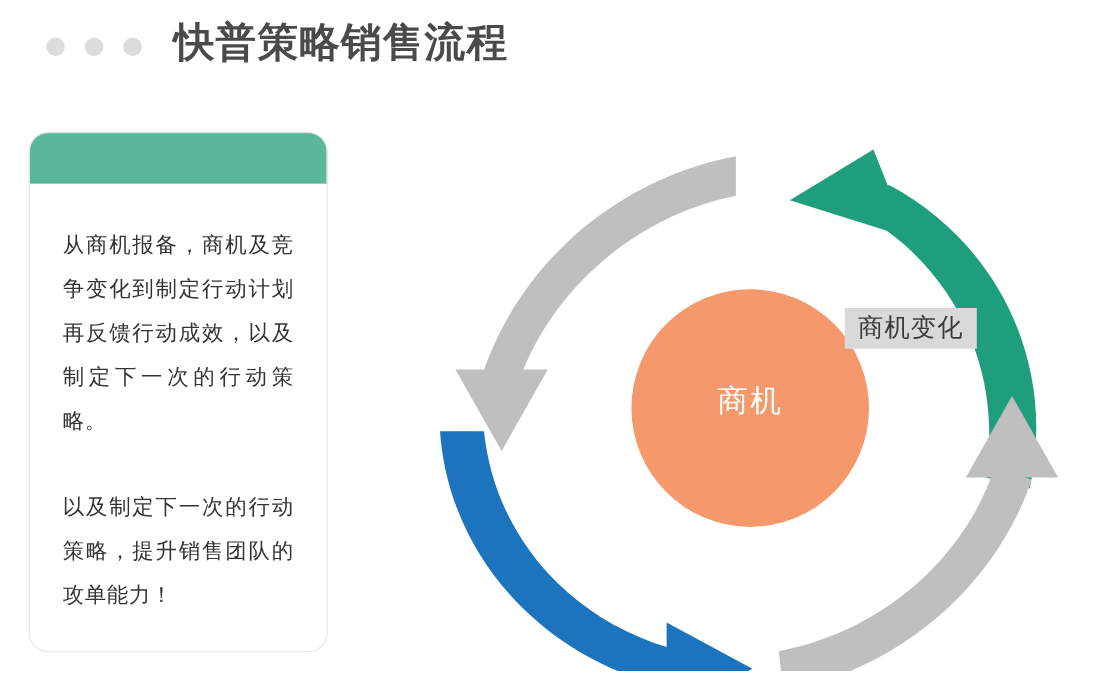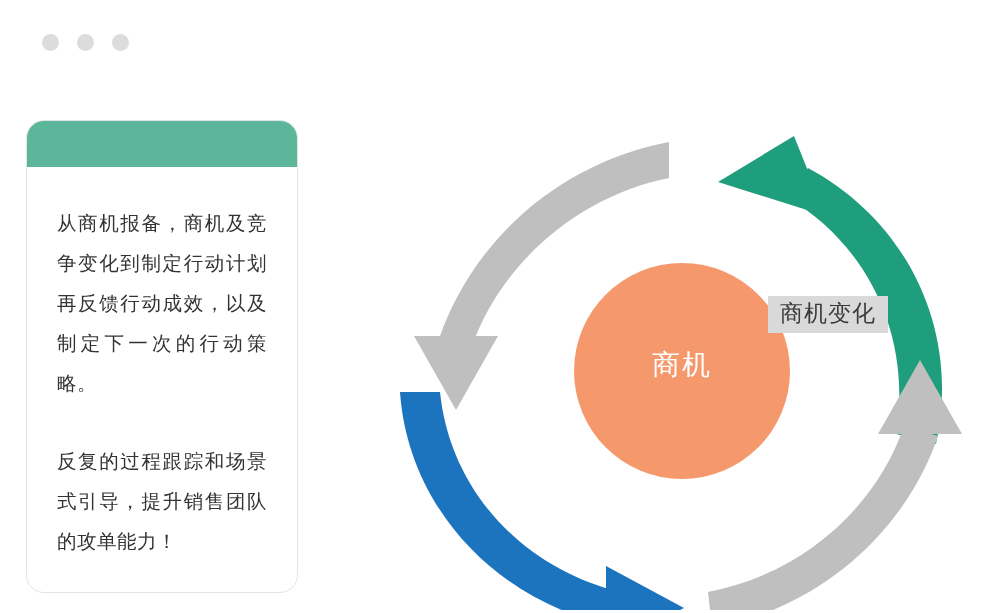--- a/index.html
+++ b/index.html
@@ -118,38 +118,39 @@
     font-size: 23px;
     letter-spacing: 1px;
     padding: 5px 12px 7px 12px;
     white-space: nowrap;
     line-height: 1.08;
   }
   .dlabel-gray {
     background: #d9d9d9;
     color: #3b3b3b;
   }
-  #label-opportunity-change { left: 398px; top: 176px; }
+  #label-opportunity-change { left: 398px; top: 160px; }
 </style>
 </head>
 <body>
 
 <div id="header">
   <div id="dots">
     <span class="dot"></span>
     <span class="dot"></span>
     <span class="dot"></span>
   </div>
+  <div id="page-title">快普策略销售流程</div>
 </div>
 
 <div id="info-card">
   <div id="card-top-bar"></div>
   <div id="card-body">
     <p class="card-para" id="card-para-1">从商机报备，商机及竞争变化到制定行动计划再反馈行动成效，以及制定下一次的行动策略。</p>
-    <p class="card-para" id="card-para-2">反复的过程跟踪和场景式引导，提升销售团队的攻单能力！</p>
+    <p class="card-para" id="card-para-2">以及制定下一次的行动策略，提升销售团队的攻单能力！</p>
   </div>
 </div>
 
 <div id="diagram">
 
   <svg id="cycle-svg" width="620" height="490" viewBox="0 0 620 490">
 
     <circle cx="312" cy="251" r="108" fill="#f5996d"></circle>
 
     <g>

